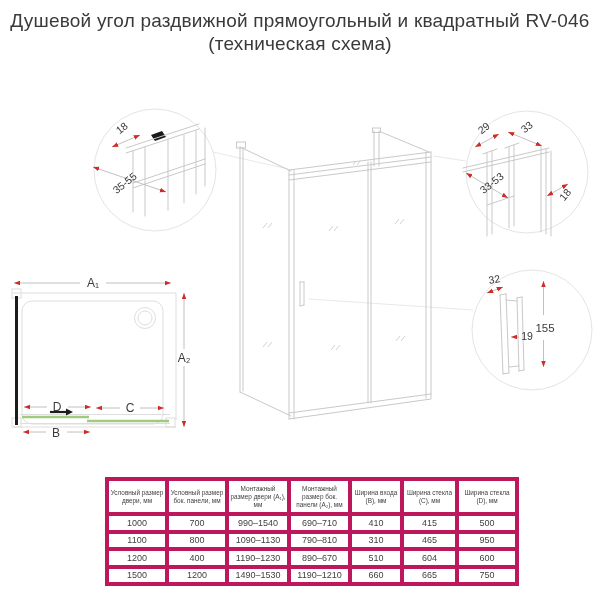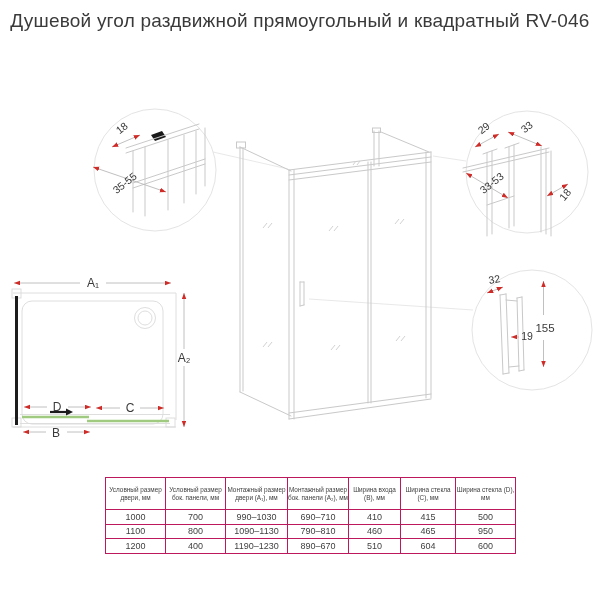--- a/index.html
+++ b/index.html
@@ -15,32 +15,33 @@
   .dim{stroke:#b9b9b9;stroke-width:.9;fill:none;}
   .leader{stroke:#e2e2e2;stroke-width:.8;fill:none;}
   .circle-outline{stroke:#e4e4e4;stroke-width:1;fill:none;}
   .green{stroke:#9fca80;stroke-width:2.4;fill:none;}
   .black-line{stroke:#1c1c1c;stroke-width:3;fill:none;}
   .lbl{font-size:12px;}
   .lbl-s{font-size:10.5px;}
   
   .size-table{position:absolute;left:105px;top:477px;width:410px;border-collapse:collapse;
     table-layout:fixed;color:#3f3f3f;}
-  .size-table th,.size-table td{border:1px solid #be185d;text-align:center;vertical-align:middle;
+  .size-table th,.size-table td{border:4px solid #be185d;text-align:center;vertical-align:middle;
     padding:0;overflow:hidden;}
   .size-table th{font-weight:400;font-size:6.4px;line-height:1.25;height:31px;}
   .size-table td{font-size:9px;height:13.5px;}
 </style>
 </head>
 <body>
 
 <div id="stage">
 
   <div class="title">
     <div>Душевой угол раздвижной прямоугольный и квадратный RV-046</div>
+    <div>(техническая схема)</div>
   </div>
 
   <svg width="600" height="600" viewBox="0 0 600 600">
     <defs>
       <marker id="arr" markerWidth="8" markerHeight="6" refX="7" refY="2.6" orient="auto-start-reverse">
         <path d="M0,0 L7,2.6 L0,5.2 Z" fill="#cf2b27"></path>
       </marker>
     </defs>
 
     <g>
@@ -236,40 +237,49 @@
         <th>Монтажный размер бок. панели (А₂), мм</th>
         <th>Ширина входа (B), мм</th>
         <th>Ширина стекла (C), мм</th>
         <th>Ширина стекла (D), мм</th>
       </tr>
     </thead>
     <tbody>
         <tr>
           <td>1000</td>
           <td>700</td>
-          <td>990–1030</td>
+          <td>990–1540</td>
           <td>690–710</td>
           <td>410</td>
           <td>415</td>
           <td>500</td>
         </tr>
         <tr>
           <td>1100</td>
           <td>800</td>
           <td>1090–1130</td>
           <td>790–810</td>
-          <td>460</td>
+          <td>310</td>
           <td>465</td>
           <td>950</td>
         </tr>
         <tr>
           <td>1200</td>
           <td>400</td>
           <td>1190–1230</td>
           <td>890–670</td>
           <td>510</td>
           <td>604</td>
           <td>600</td>
         </tr>
+        <tr>
+          <td>1500</td>
+          <td>1200</td>
+          <td>1490–1530</td>
+          <td>1190–1210</td>
+          <td>660</td>
+          <td>665</td>
+          <td>750</td>
+        </tr>
       </tbody>
   </table>
 
 </div>
 
 </body></html>

